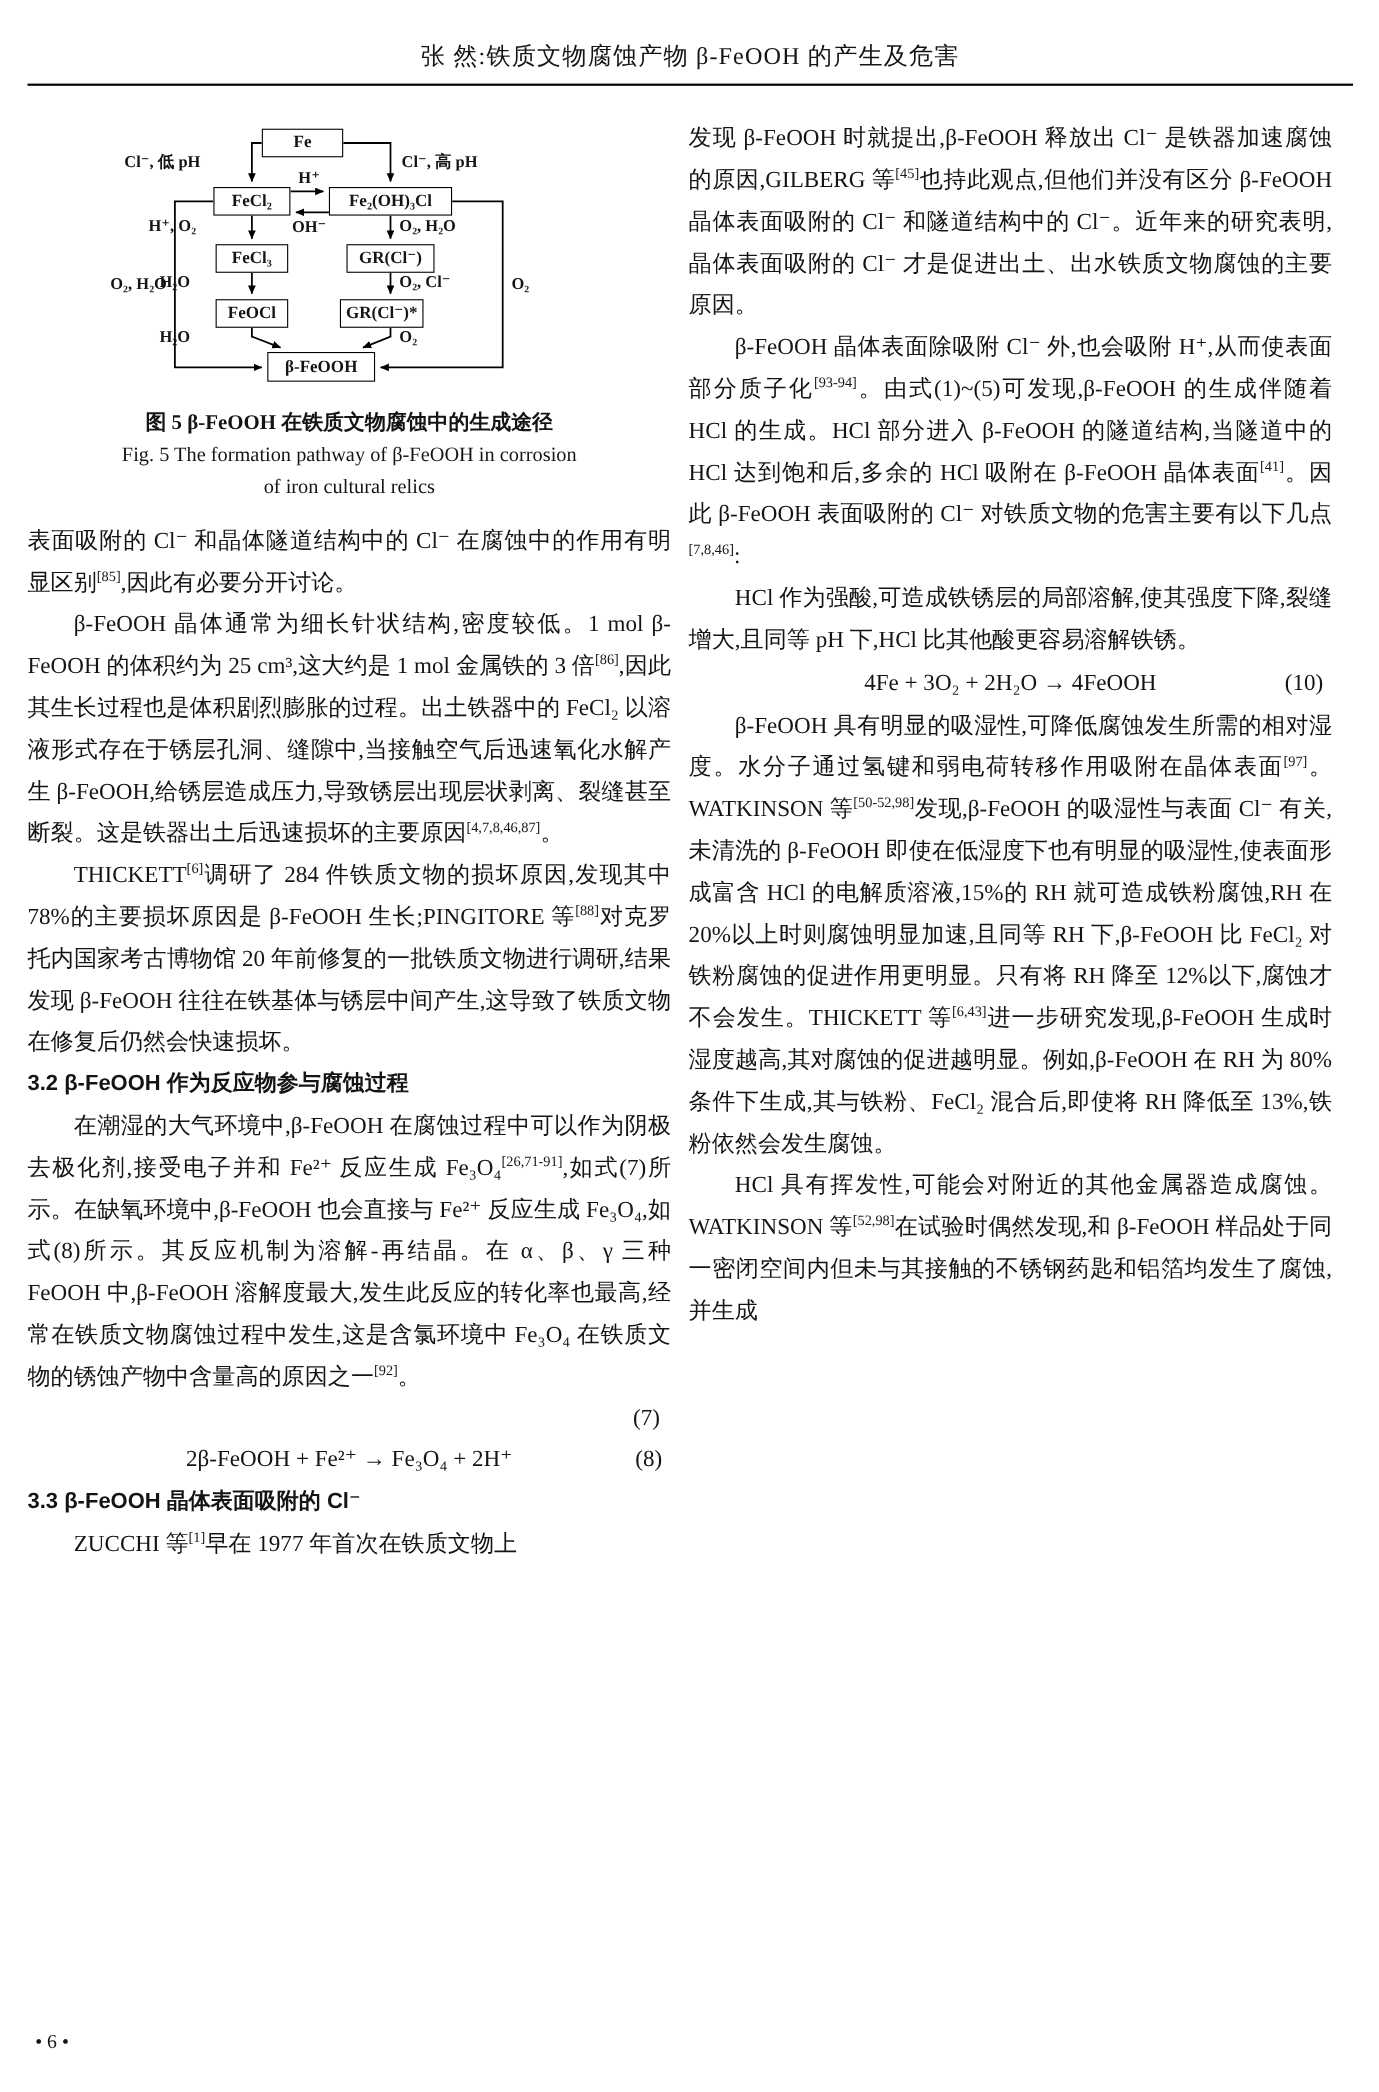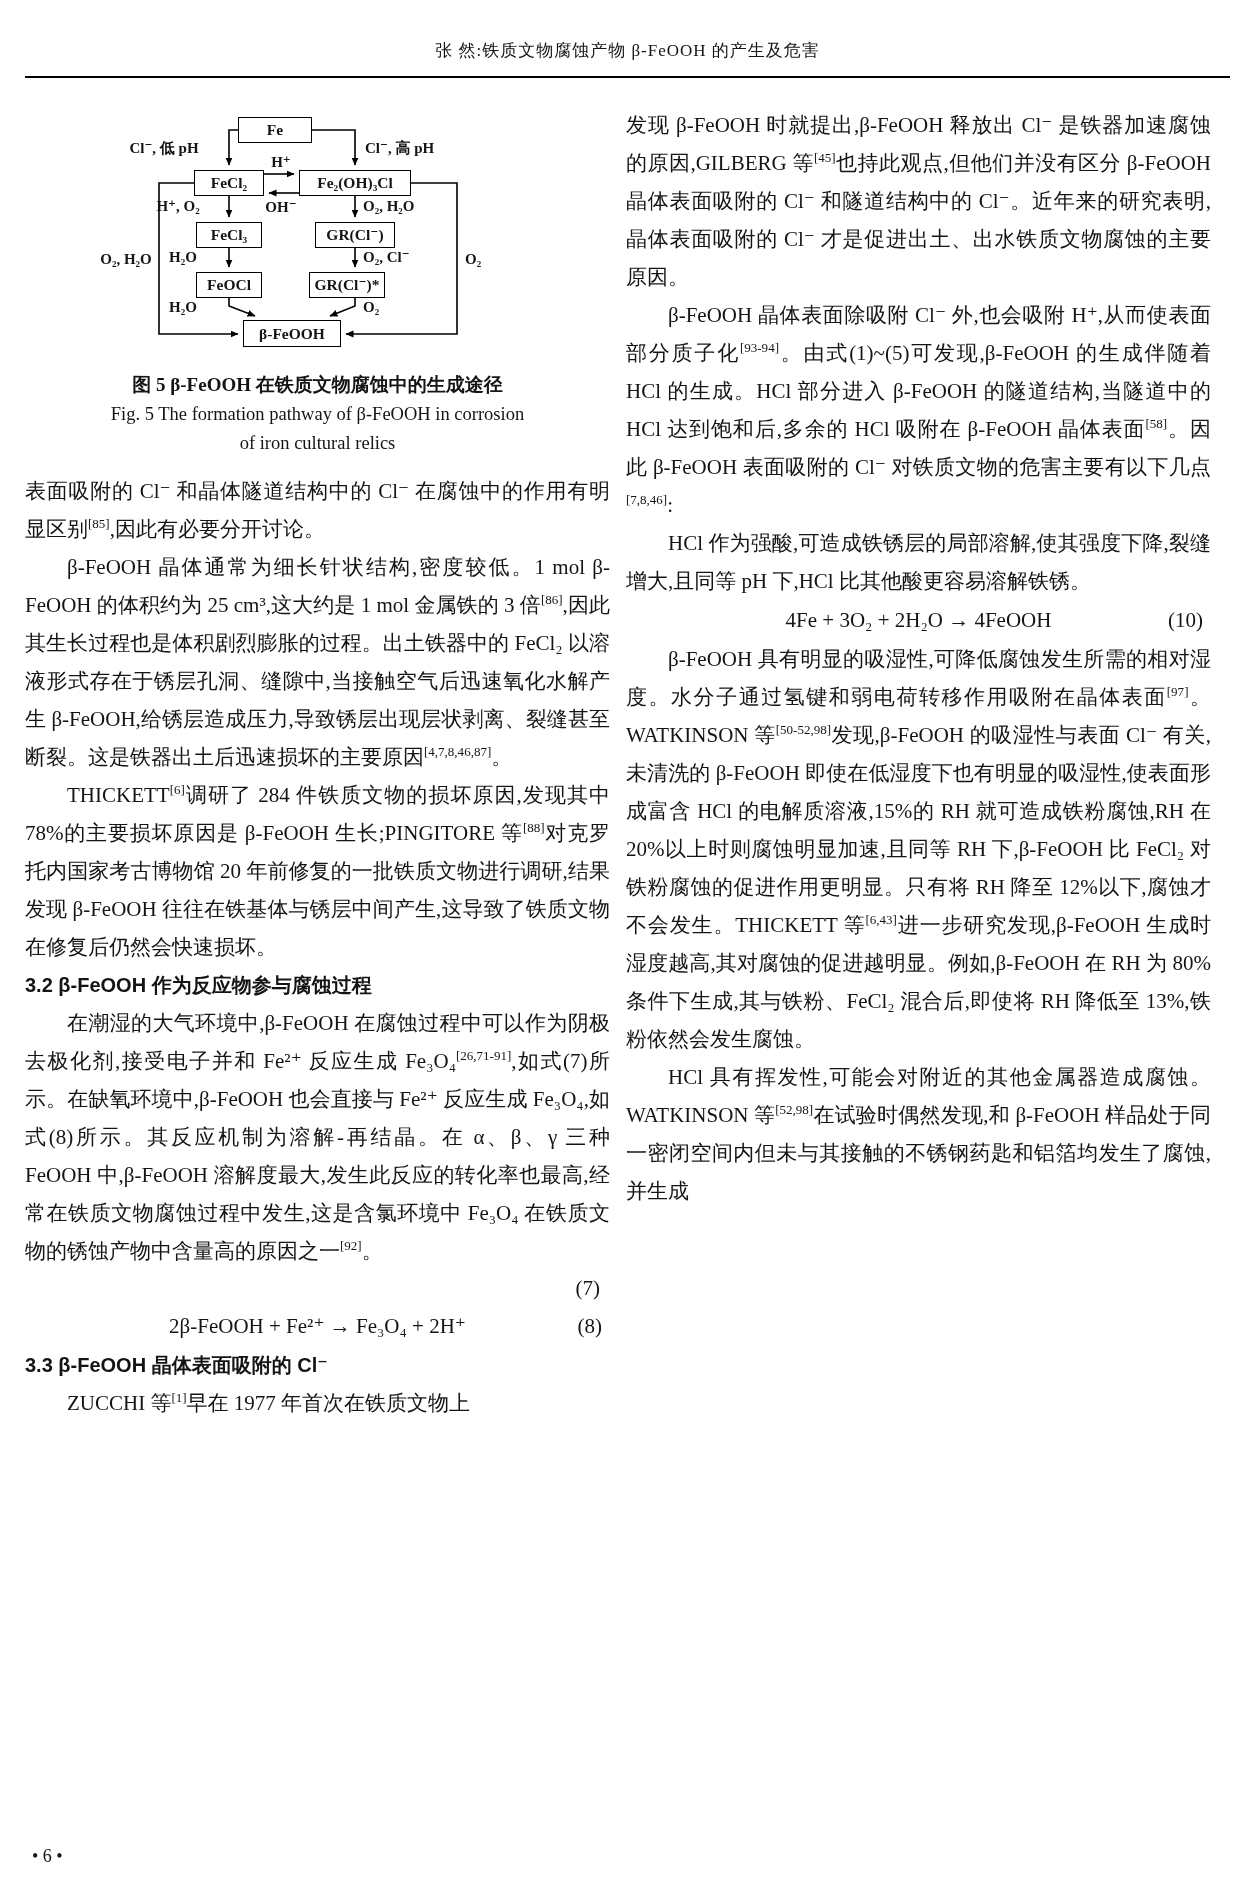--- a/index.html
+++ b/index.html
@@ -1,20 +1,20 @@
 <!DOCTYPE html>
 <html><head>
 <meta charset="utf-8">
 <style>
   * { margin:0; padding:0; box-sizing:border-box; }
   html,body { background:#ffffff; }
   body { width:1254px; font-family:"Liberation Serif","DejaVu Serif",serif; color:#141414; }
   .page { position:relative; width:1254px; height:1902px; background:#ffffff; padding:40px 24px 0 25px; overflow:hidden; }
 
-  .pg-header-text { text-align:center; font-size:17px; line-height:22px; letter-spacing:1px; }
+  .pg-header-text { text-align:center; font-size:22px; line-height:22px; letter-spacing:1px; }
   .pg-header-rule { border-bottom:2px solid #000; margin-top:14px; }
 
   .columns { display:flex; gap:16px; margin-top:28px; }
   .col { width:585px; font-size:21px; line-height:38px; text-align:justify; }
 
   .body-p { text-indent:2em; }
   .body-p.noindent { text-indent:0; }
   sup { font-size:0.62em; vertical-align:super; line-height:0; }
 
   .sec-heading { font-family:"Liberation Sans","DejaVu Sans",sans-serif; font-size:20px; font-weight:bold; line-height:38px; text-align:left; }
@@ -22,21 +22,21 @@
   .equation { position:relative; text-align:center; line-height:40px; font-size:21px; }
   .eq-num { position:absolute; right:8px; top:0; }
   .eq-numline { text-align:right; line-height:36px; font-size:21px; padding-right:10px; }
 
   .fig { display:block; margin-bottom:14px; }
   .diagram { position:relative; width:400px; height:250px; margin:4px 0 6px 72px; }
   .diagram svg { position:absolute; left:0; top:0; }
   .dbox { position:absolute; border:1.6px solid #000; background:#fff; display:flex; align-items:center; justify-content:center;
           font-weight:bold; font-size:15.5px; white-space:nowrap; }
   .dlabel { position:absolute; font-weight:bold; font-size:15px; line-height:20px; white-space:nowrap; }
-  .lab-right { text-align:center; }
+  .lab-right { text-align:left; }
 
   .cap-cn { text-align:center; font-size:19px; font-weight:bold; line-height:30px; margin-top:10px; }
   .cap-en { text-align:center; font-size:18.5px; line-height:29px; }
 
   .pg-footer { position:absolute; left:32px; top:1846px; font-size:18px; }
 </style>
 </head>
 <body>
 
 <div class="page">
@@ -117,21 +117,21 @@
         <span class="eq-formula">2β-FeOOH + Fe²⁺ → Fe₃O₄ + 2H⁺</span>
         <span class="eq-num">(8)</span>
       </div>
 
       <h3 class="sec-heading">3.3  β-FeOOH 晶体表面吸附的 Cl⁻</h3>
       <p class="body-p">ZUCCHI 等<sup>[1]</sup>早在 1977 年首次在铁质文物上</p>
     </section>
 
     <section class="col">
       <p class="body-p noindent">发现 β-FeOOH 时就提出,β-FeOOH 释放出 Cl⁻ 是铁器加速腐蚀的原因,GILBERG 等<sup>[45]</sup>也持此观点,但他们并没有区分 β-FeOOH 晶体表面吸附的 Cl⁻ 和隧道结构中的 Cl⁻。近年来的研究表明,晶体表面吸附的 Cl⁻ 才是促进出土、出水铁质文物腐蚀的主要原因。</p>
-      <p class="body-p">β-FeOOH 晶体表面除吸附 Cl⁻ 外,也会吸附 H⁺,从而使表面部分质子化<sup>[93-94]</sup>。由式(1)~(5)可发现,β-FeOOH 的生成伴随着 HCl 的生成。HCl 部分进入 β-FeOOH 的隧道结构,当隧道中的 HCl 达到饱和后,多余的 HCl 吸附在 β-FeOOH 晶体表面<sup>[58]</sup>。因此 β-FeOOH 表面吸附的 Cl⁻ 对铁质文物的危害主要有以下几点<sup>[7,8,46]</sup>:</p>
+      <p class="body-p">β-FeOOH 晶体表面除吸附 Cl⁻ 外,也会吸附 H⁺,从而使表面部分质子化<sup>[93-94]</sup>。由式(1)~(5)可发现,β-FeOOH 的生成伴随着 HCl 的生成。HCl 部分进入 β-FeOOH 的隧道结构,当隧道中的 HCl 达到饱和后,多余的 HCl 吸附在 β-FeOOH 晶体表面<sup>[41]</sup>。因此 β-FeOOH 表面吸附的 Cl⁻ 对铁质文物的危害主要有以下几点<sup>[7,8,46]</sup>:</p>
       <p class="body-p">HCl 作为强酸,可造成铁锈层的局部溶解,使其强度下降,裂缝增大,且同等 pH 下,HCl 比其他酸更容易溶解铁锈。</p>
 
       <div class="equation">
         <span class="eq-formula">4Fe + 3O₂ + 2H₂O → 4FeOOH</span>
         <span class="eq-num">(10)</span>
       </div>
 
       <p class="body-p">β-FeOOH 具有明显的吸湿性,可降低腐蚀发生所需的相对湿度。水分子通过氢键和弱电荷转移作用吸附在晶体表面<sup>[97]</sup>。WATKINSON 等<sup>[50-52,98]</sup>发现,β-FeOOH 的吸湿性与表面 Cl⁻ 有关,未清洗的 β-FeOOH 即使在低湿度下也有明显的吸湿性,使表面形成富含 HCl 的电解质溶液,15%的 RH 就可造成铁粉腐蚀,RH 在 20%以上时则腐蚀明显加速,且同等 RH 下,β-FeOOH 比 FeCl₂ 对铁粉腐蚀的促进作用更明显。只有将 RH 降至 12%以下,腐蚀才不会发生。THICKETT 等<sup>[6,43]</sup>进一步研究发现,β-FeOOH 生成时湿度越高,其对腐蚀的促进越明显。例如,β-FeOOH 在 RH 为 80%条件下生成,其与铁粉、FeCl₂ 混合后,即使将 RH 降低至 13%,铁粉依然会发生腐蚀。</p>
       <p class="body-p">HCl 具有挥发性,可能会对附近的其他金属器造成腐蚀。WATKINSON 等<sup>[52,98]</sup>在试验时偶然发现,和 β-FeOOH 样品处于同一密闭空间内但未与其接触的不锈钢药匙和铝箔均发生了腐蚀,并生成</p>
     </section>

